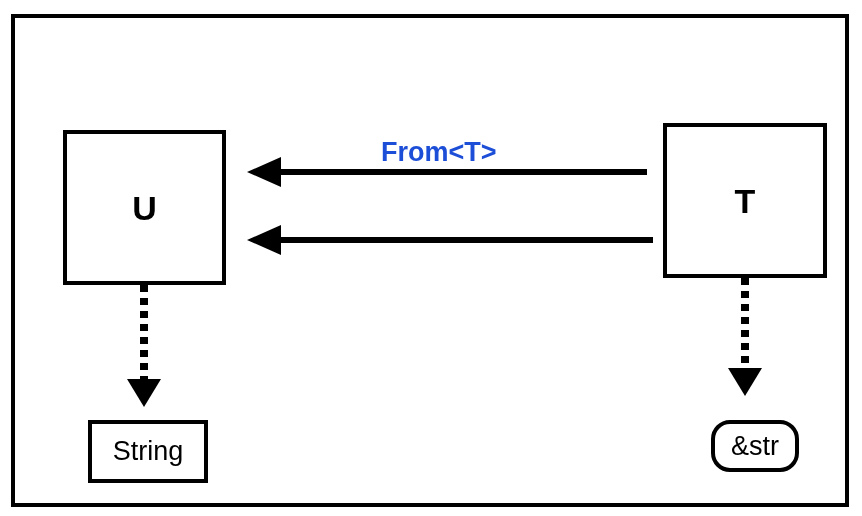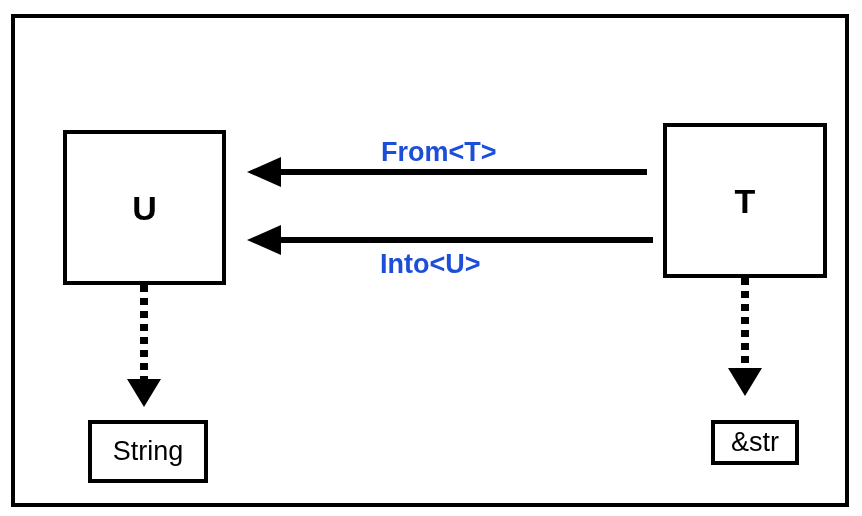--- a/index.html
+++ b/index.html
@@ -67,22 +67,23 @@
     left: 73px;
     top: 402px;
     width: 120px;
     height: 63px;
     border-width: 4px;
   }
   #box-str {
     left: 696px;
     top: 402px;
     width: 88px;
-    height: 45px;
+    height: 52px;
     border-width: 4px;
+    border-radius: 19px;
   }
   #box-string .node-label,
   #box-str .node-label {
     font-size: 27px;
     font-weight: normal;
     text-align: right;
   }
   
   .h-arrow {
     position: absolute;
@@ -201,21 +202,20 @@
     <div class="h-arrow" id="arrow-from">
       <div class="head"></div>
       <div class="shaft"></div>
     </div>
     <div class="edge-label" id="label-from">From&lt;T&gt;</div>
 
     <div class="h-arrow" id="arrow-into">
       <div class="head"></div>
       <div class="shaft"></div>
     </div>
-    <div class="edge-label" id="label-into">Into&lt;U&gt;</div>
 
     <div class="v-arrow" id="arrow-u-string">
       <div class="shaft"></div>
       <div class="head"></div>
     </div>
 
     <div class="v-arrow" id="arrow-t-str">
       <div class="shaft"></div>
       <div class="head"></div>
     </div>

